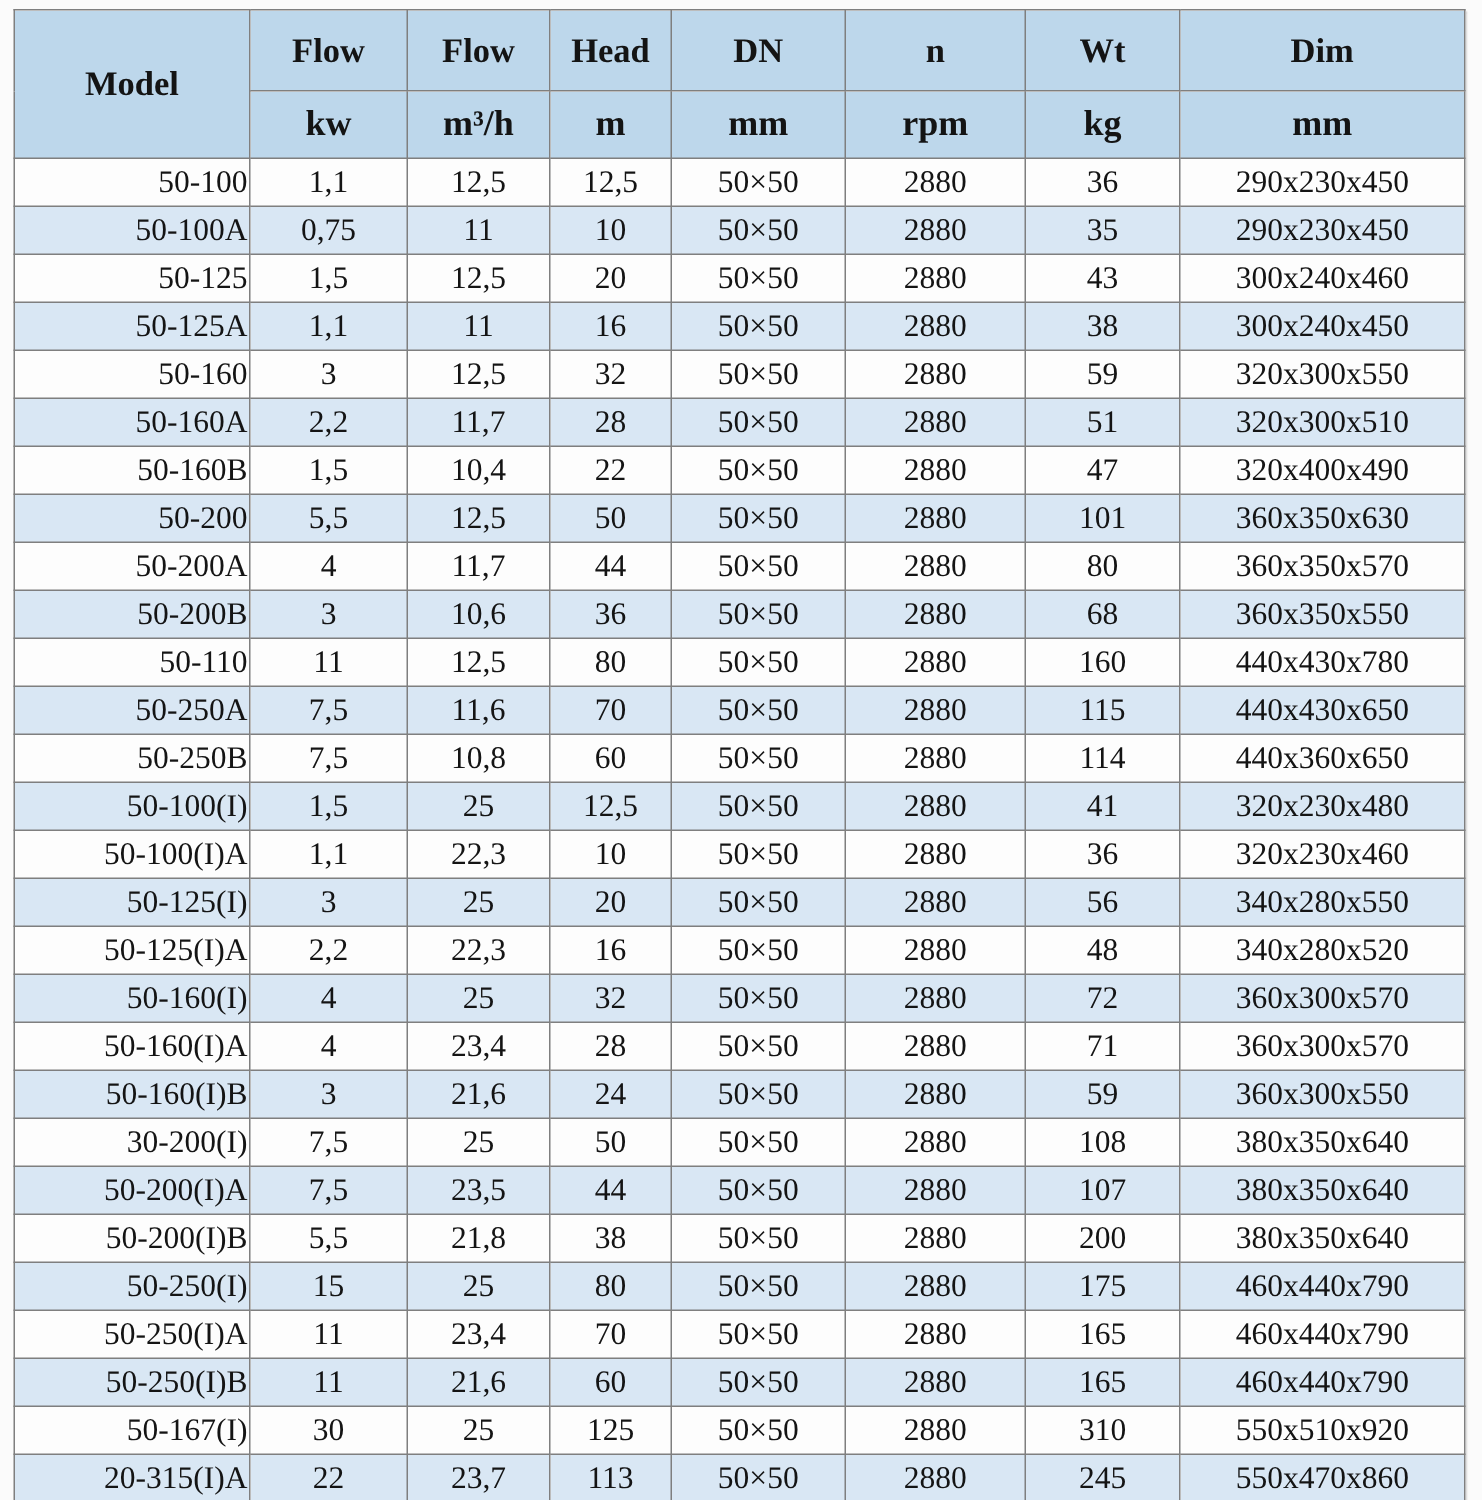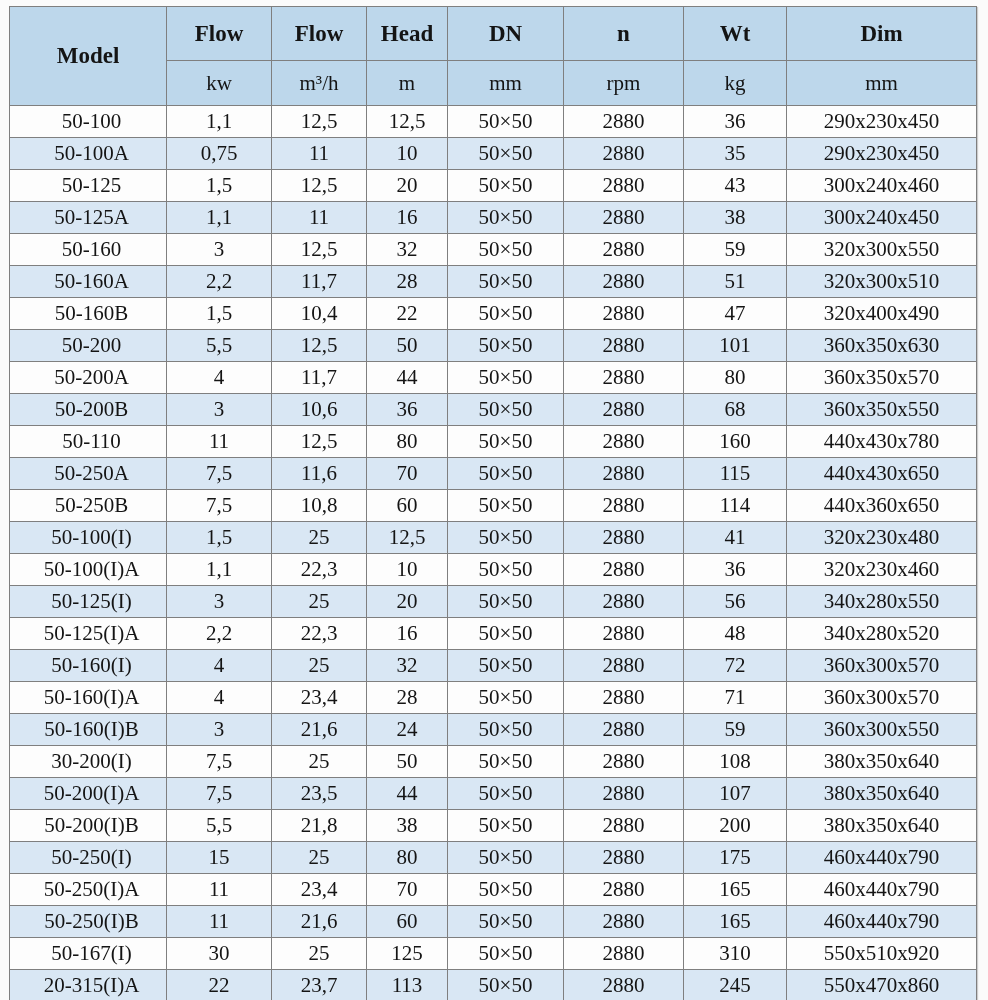--- a/index.html
+++ b/index.html
@@ -29,39 +29,39 @@
   }
   .spec-table thead th {
     background: var(--header-bg, #bdd7eb);
   }
   .spec-table thead tr.label-row th {
     font-weight: bold;
     font-size: 23px;
     height: 51px;
   }
   .spec-table thead tr.unit-row th {
-    font-weight: normal;
-    font-size: 21px;
+    font-weight: bold;
+    font-size: 24px;
     height: 42px;
   }
   .spec-table thead th.model-head {
     font-weight: bold;
     font-size: 23px;
     text-align: center;
   }
   .spec-table tbody td {
     font-size: 21px;
     height: 29px;
     background: var(--row-bg, #fdfdfd);
   }
   .spec-table tbody tr:nth-child(even) td {
     background: var(--stripe-bg, #d9e7f4);
   }
   .spec-table tbody td.model-cell {
-    text-align: center;
+    text-align: right;
     padding-left: 8px;
   }
 </style>
 </head>
 <body>
 
 <div class="table-wrap">
   <table class="spec-table">
     <colgroup>
       <col style="width:157px">

